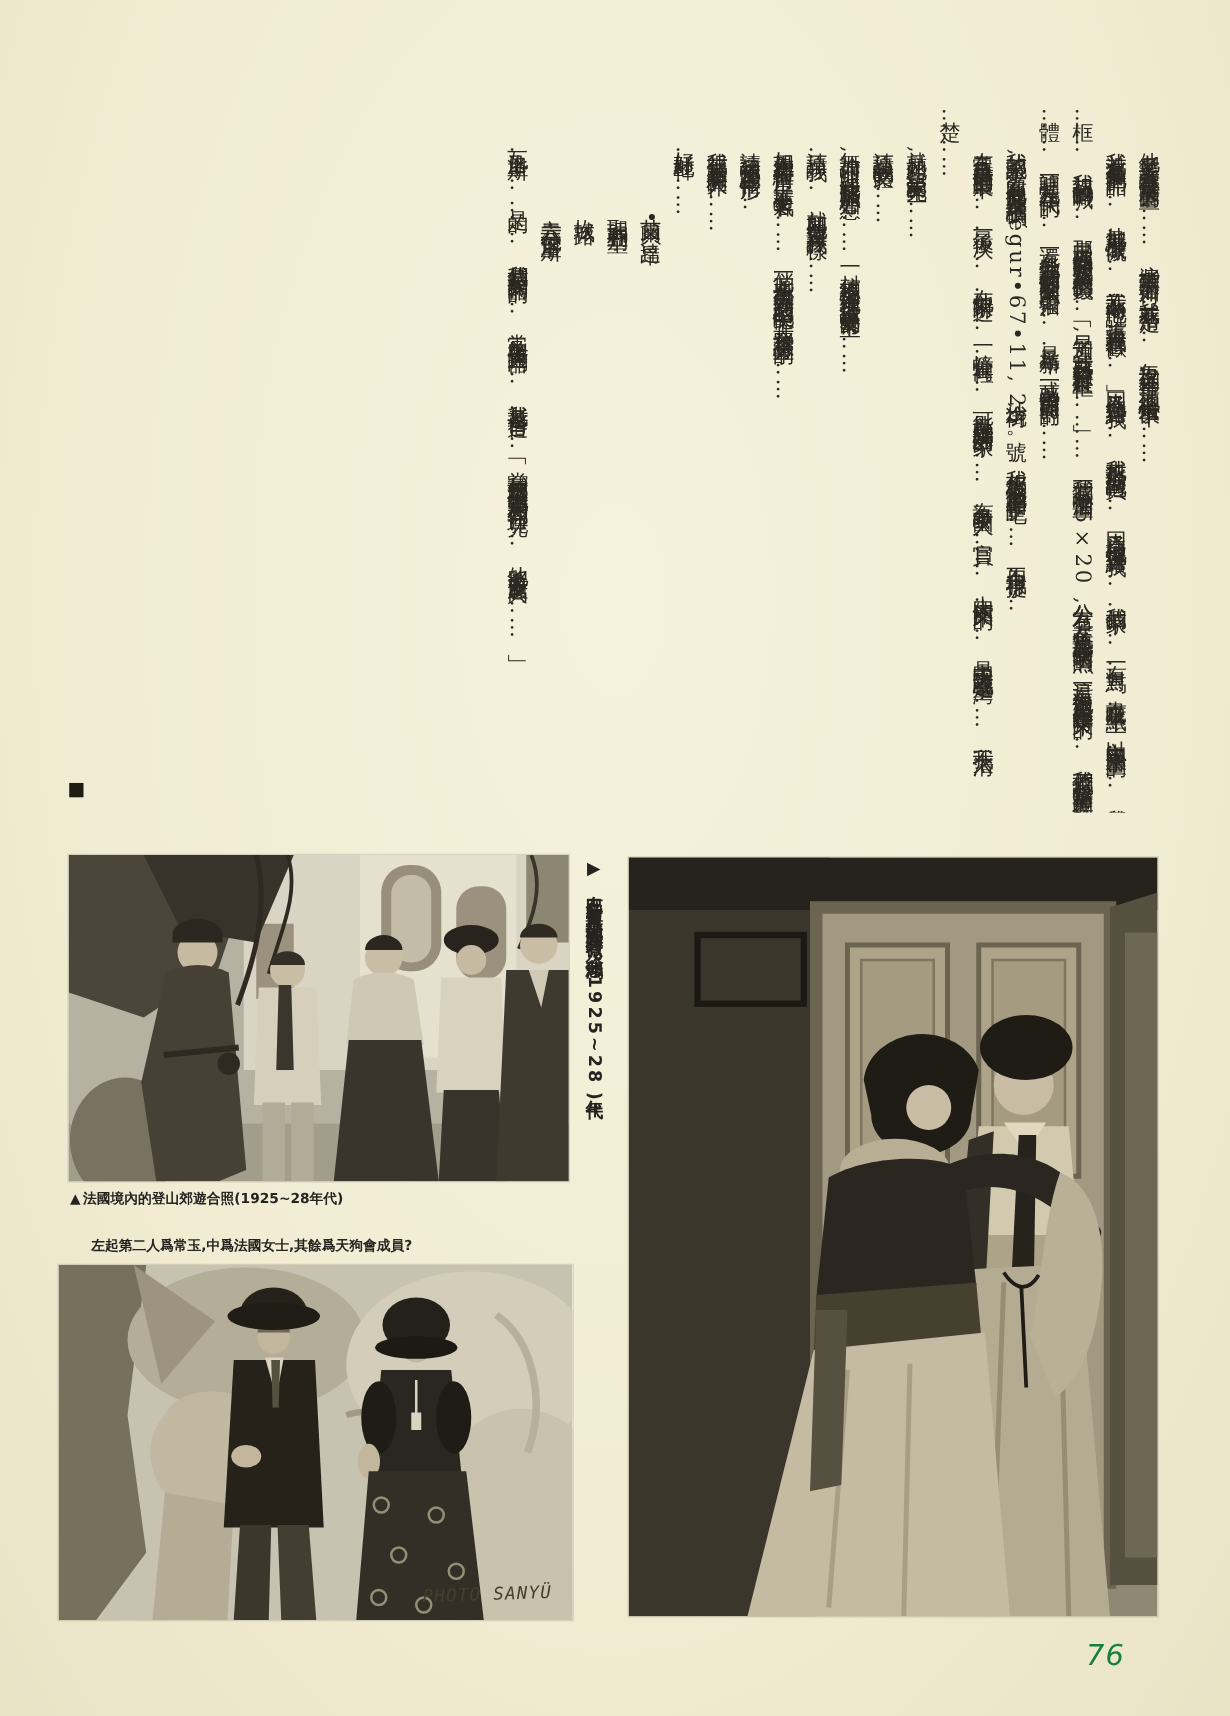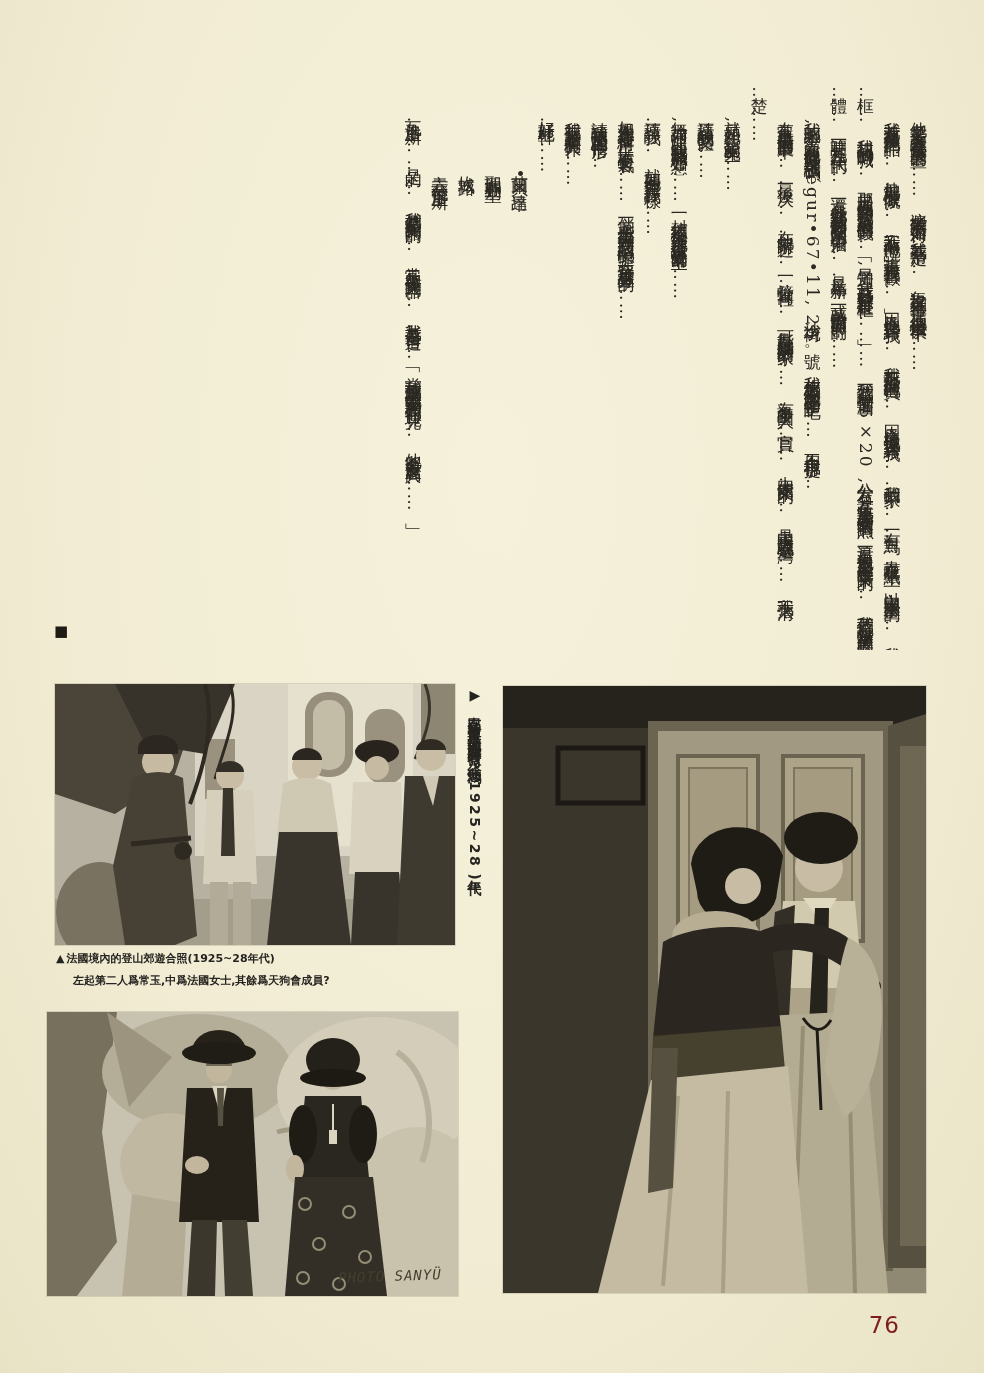--- a/index.html
+++ b/index.html
@@ -39,33 +39,33 @@
     transform:rotate(-2deg);
   }
 
   
   .captions{
     position:absolute;left:56px;top:948px;width:400px;
     font-family:"DejaVu Sans","Liberation Sans",sans-serif;
     font-size:11px;font-weight:600;color:#262420;line-height:21.5px;
   }
   .cap-line{white-space:nowrap;}
-  .cap-line.indent{padding-left:17px;}
+  .cap-line.indent{padding-left:17px;margin-top:16px;}
   .marker{margin-right:2px;}
   .vcaption{
     position:absolute;left:466px;top:687px;height:440px;
     writing-mode:vertical-rl;
     font-family:"DejaVu Sans","Liberation Sans",sans-serif;
     font-size:14px;font-weight:600;letter-spacing:2.5px;color:#262420;
   }
 
   .page-number{
     position:absolute;right:84px;top:1312px;
     font-family:"DejaVu Sans","Liberation Sans",sans-serif;
-    font-size:23px;color:#7f1d1d;letter-spacing:1px;
+    font-size:23px;color:#15803d;letter-spacing:1px;font-style:italic;
   }
 </style>
 </head>
 <body>
 
 <div class="page">
 
   <section class="article">
     <p>他老是等著許多寄往臺灣展覽的畫………這些畫的下落如何?我並不清楚……每次提到這件事,他總是憤憤不平………</p>
     <p>我並没有很多他的作品……他是那麼慷慨……我不敢向他説:「這張畫我很喜歡……」因爲他會送給我……我也不敢提議向他買……因爲這樣他也會送給我……我們家中……有一對馬…畫在吸墨紙上…以中國墨水畫的……我們將它配好框……我記得他的叫喊……那是因爲偶然間我透露了裝框的價錢……「早知道,我就自己替您釘製畫框……」……我們有一小幅油畫,15×20公分左右,在藍色底上畫著些透明的魚。這是有一次他過來用午餐時帶來的……我們也有一幅鉛筆畫的裸體……註明是一九三〇年代的……還有一些他寄給我們的各種不同的小素描……是爲新年…或某一中國節日而寄的………</p>

